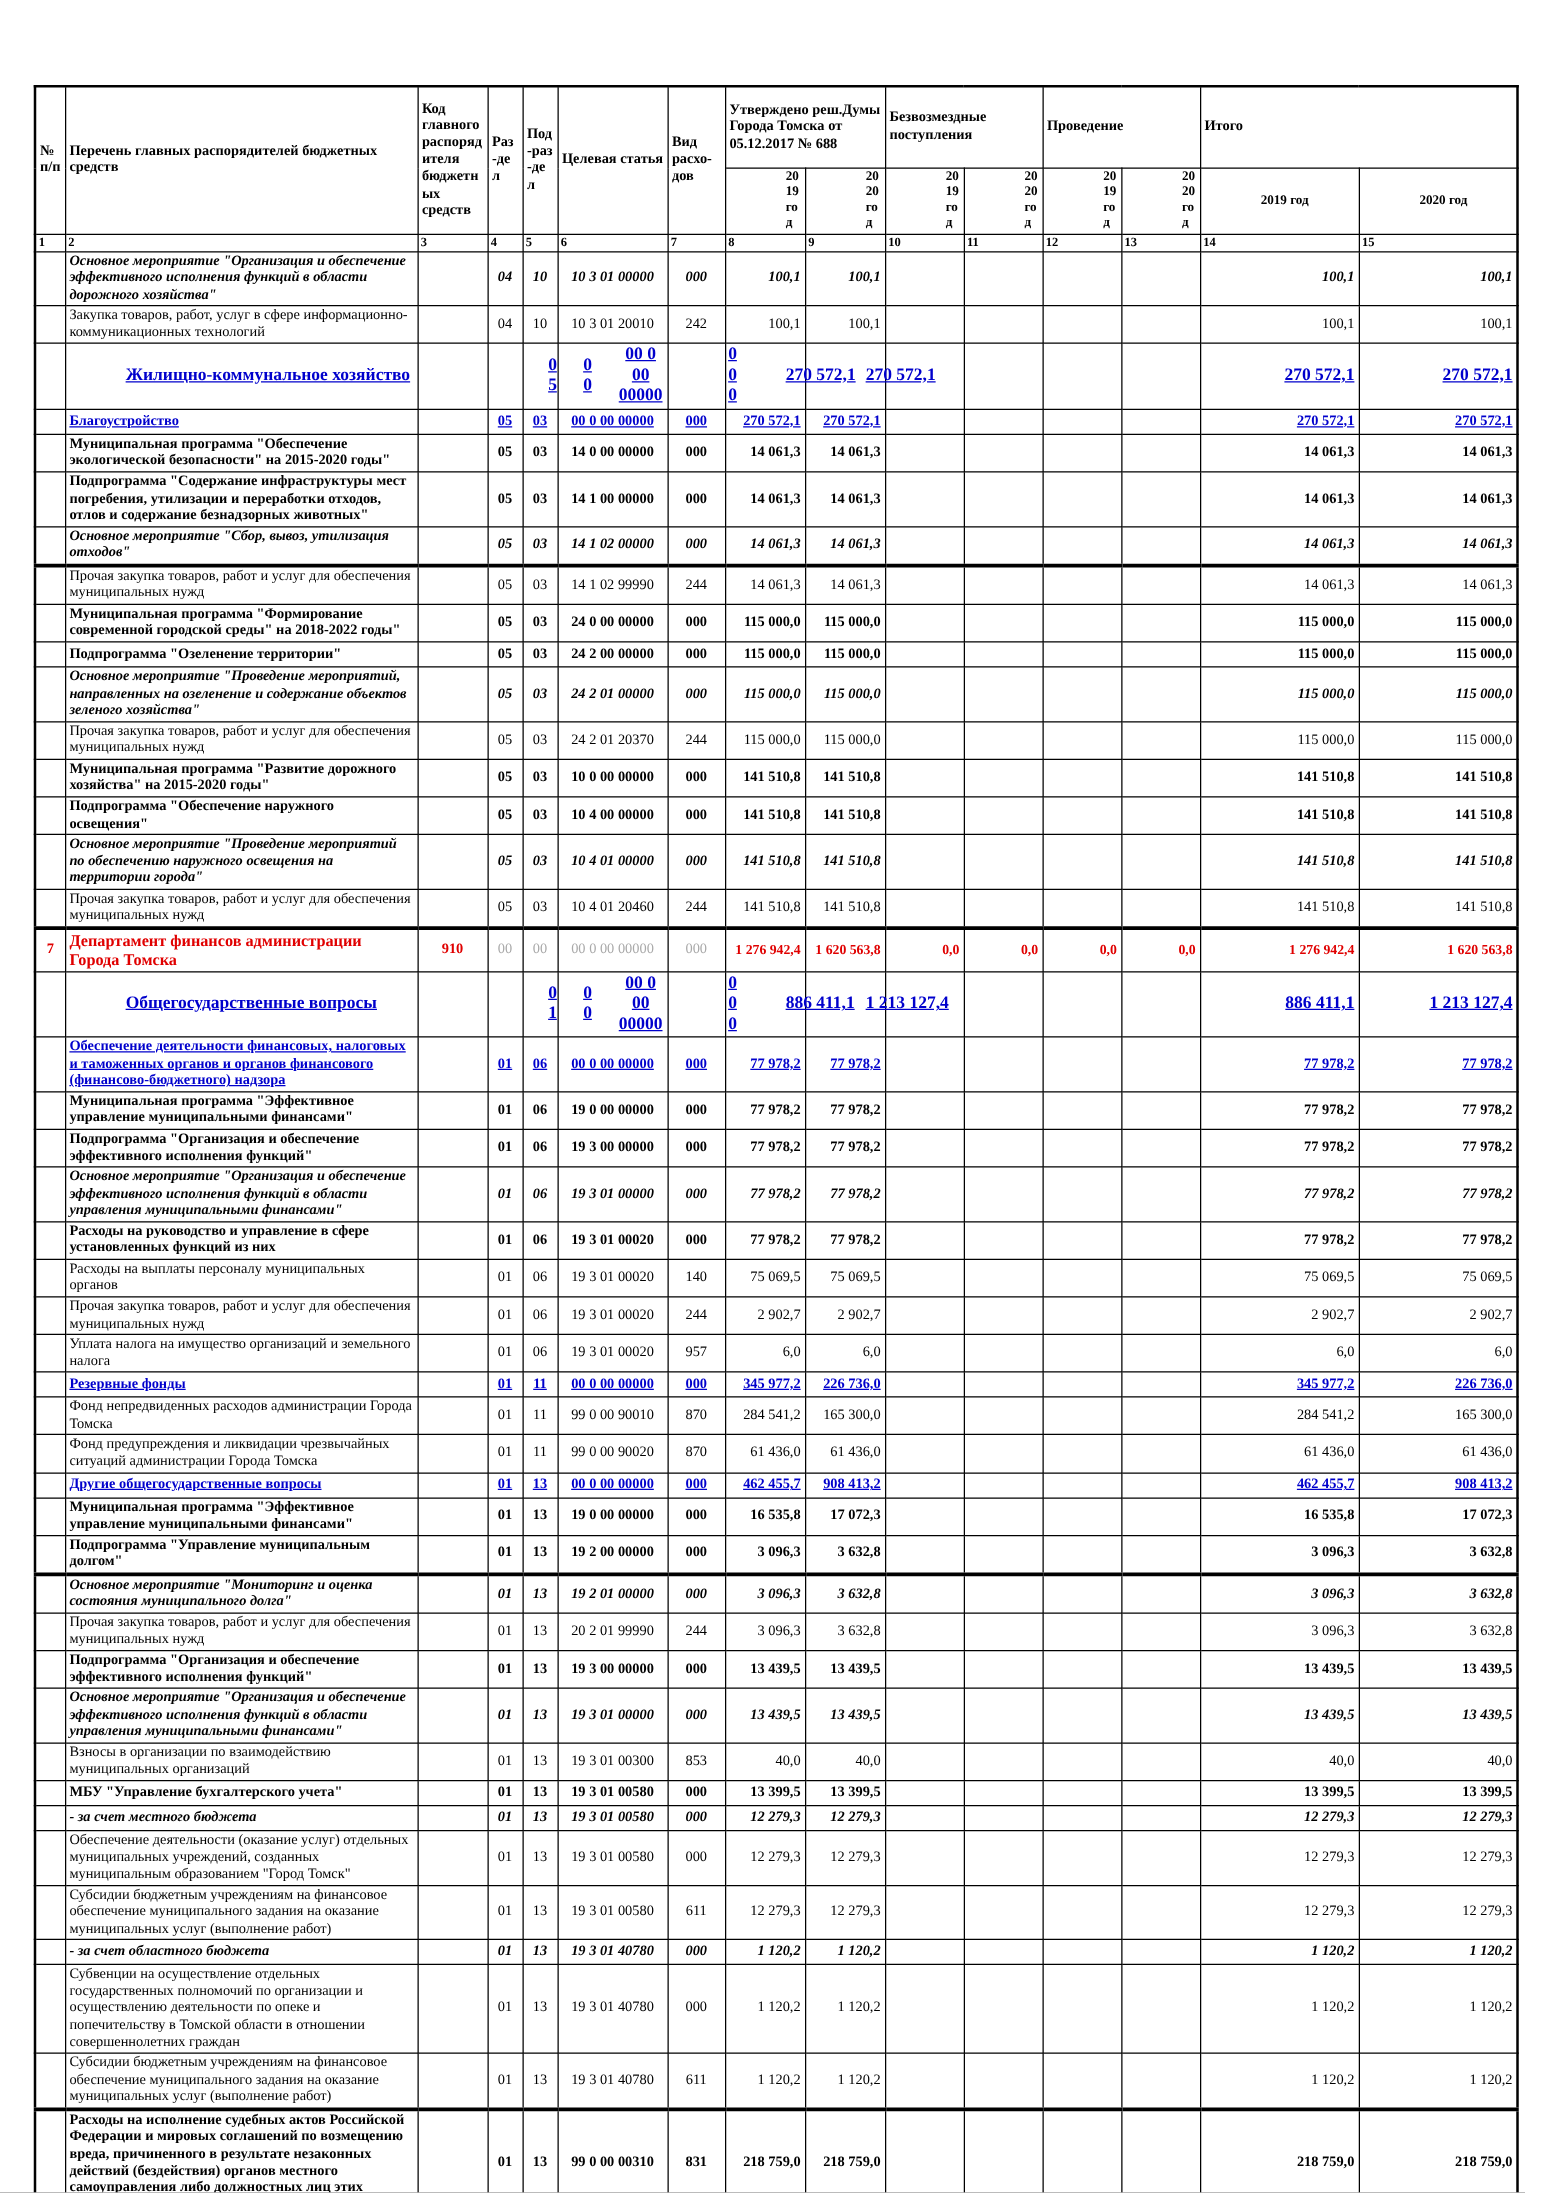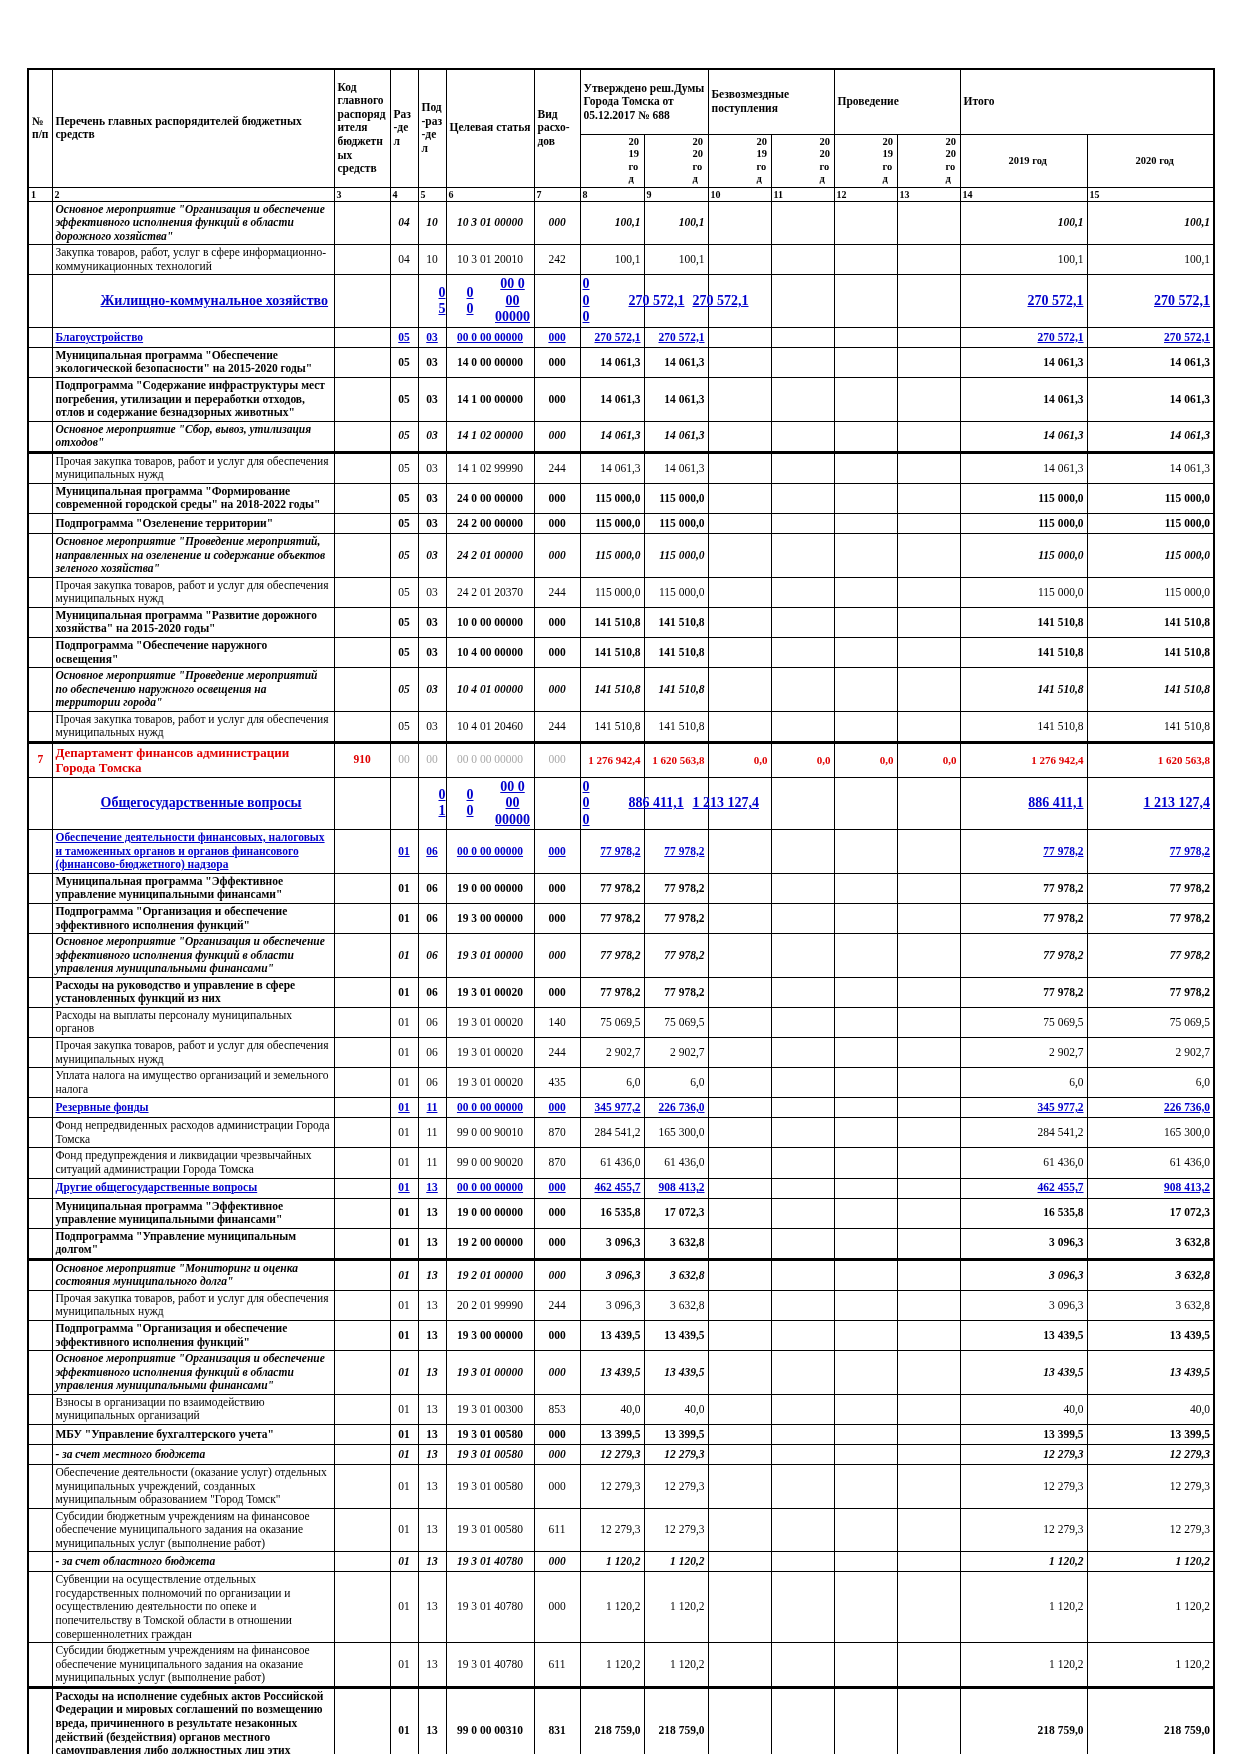--- a/index.html
+++ b/index.html
@@ -526,21 +526,21 @@
           <td class="c-val">2 902,7</td>
           <td class="c-val">2 902,7</td>
         </tr>
         <tr class="body-row st-p">
           <td class="c-num"></td>
           <td class="c-name">Уплата налога на имущество организаций и земельного налога</td>
           <td class="c-code"></td>
           <td class="c-mid">01</td>
           <td class="c-mid">06</td>
           <td class="c-csr">19 3 01 00020</td>
-          <td class="c-mid">435</td>
+          <td class="c-mid">957</td>
           <td class="c-val">6,0</td>
           <td class="c-val">6,0</td>
           <td class="c-val"></td>
           <td class="c-val"></td>
           <td class="c-val"></td>
           <td class="c-val"></td>
           <td class="c-val">6,0</td>
           <td class="c-val">6,0</td>
         </tr>
         <tr class="body-row st-bl">

